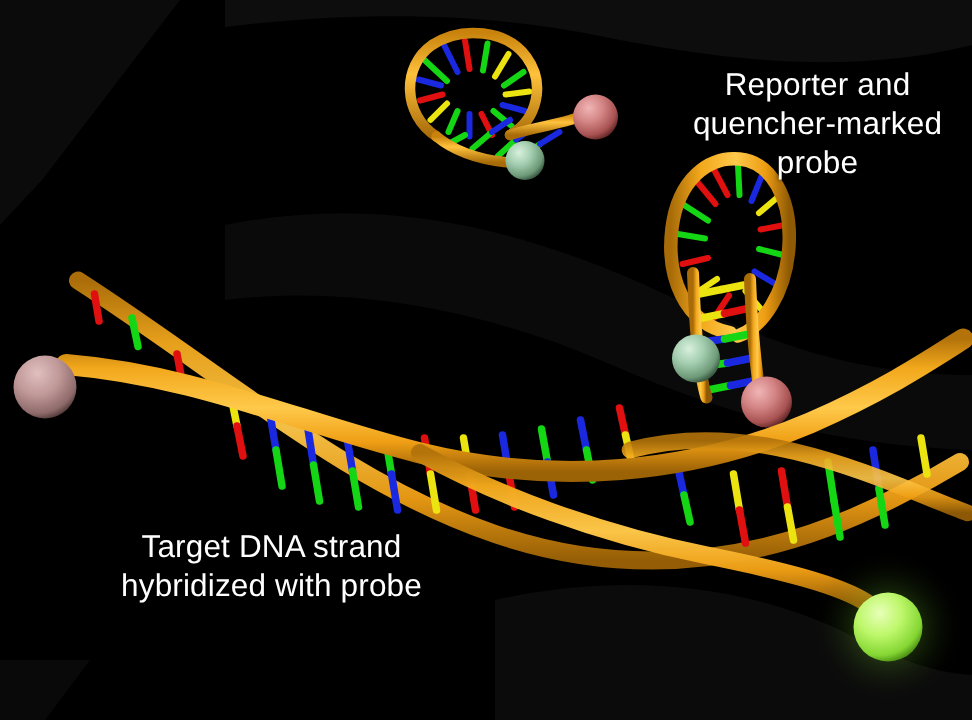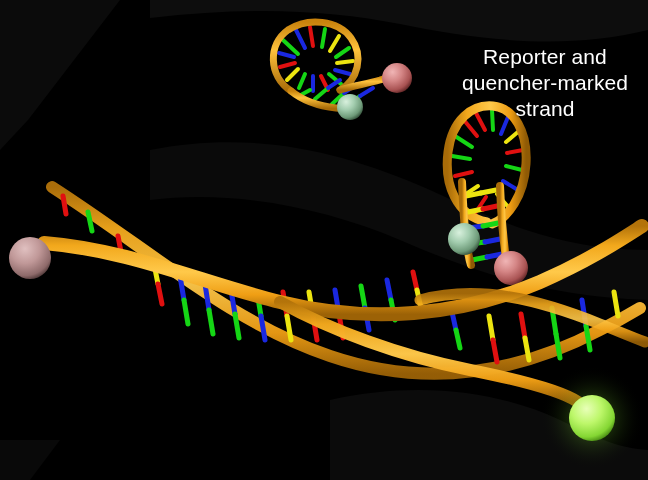--- a/index.html
+++ b/index.html
@@ -265,16 +265,18 @@
 
       <circle cx="30" cy="258" r="21" fill="url(#sphMauve)"></circle>
 
       <circle cx="592" cy="418" r="52" fill="url(#glowHalo)"></circle>
       <circle cx="592" cy="418" r="23" fill="url(#sphGlow)"></circle>
     </g>
   </svg>
 
   <div class="caption" id="caption-reporter">Reporter and
 quencher-marked
-strand</div>
-
+probe</div>
+
+  <div class="caption" id="caption-target">Target DNA strand
+hybridized with probe</div>
 
 </div>
 
 </body></html>

